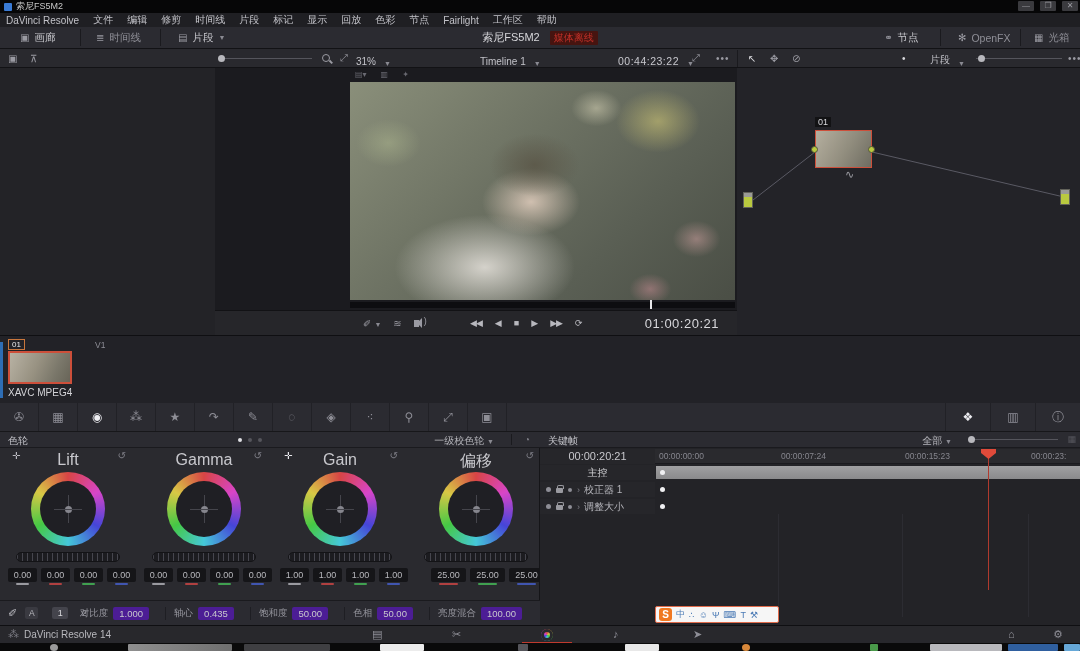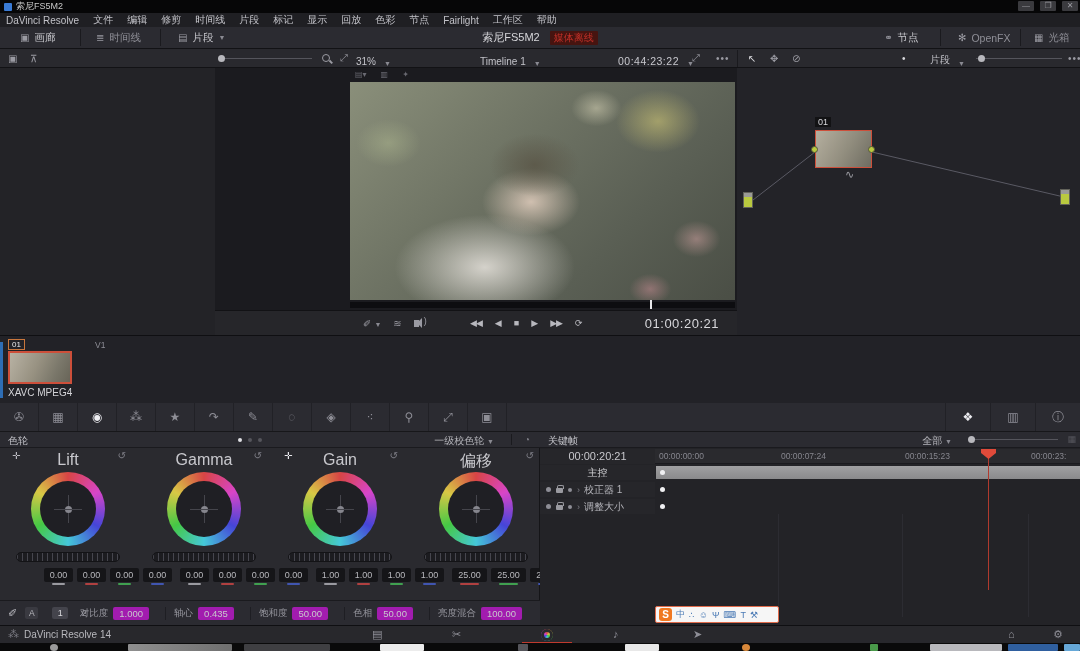--- a/index.html
+++ b/index.html
@@ -131,41 +131,41 @@
   .ring { position:absolute; left:31px; top:24px; width:74px; height:74px; border-radius:50%;
           background:conic-gradient(#d84545,#d845c8 60deg,#4545d8 120deg,#45c8d8 180deg,#45c845 240deg,#d8c845 300deg,#d84545);
           display:flex; align-items:center; justify-content:center; }
   .ring-inner { width:56px; height:56px; border-radius:50%; background:#1f1f24; position:relative; }
   .ring-inner::before { content:""; position:absolute; left:50%; top:14px; bottom:14px; width:1px; background:#45454c; }
   .ring-inner::after  { content:""; position:absolute; top:50%; left:14px; right:14px; height:1px; background:#45454c; }
   .cdot { position:absolute; left:50%; top:50%; width:7px; height:7px; margin:-3.5px 0 0 -3.5px;
           border-radius:50%; background:#86868e; }
   .mwheel { position:absolute; left:16px; top:104px; width:104px; height:10px; border-radius:5px;
             background:repeating-linear-gradient(90deg,#46464e 0 1px,#1c1c20 1px 5px); border:1px solid #131316; }
-  .vrow { position:absolute; left:0; top:120px; width:136px; display:flex; gap:4px; justify-content:flex-start;margin-left:44px; }
+  .vrow { position:absolute; left:0; top:120px; width:136px; display:flex; gap:4px; justify-content:flex-end; }
   .vbox { width:29px; height:14px; background:#151518; border-radius:2px; color:#b8b8bd;
           font-size:9px; text-align:center; line-height:14px; position:relative; }
   .vbox.wide { width:35px; }
   .vbox::after { content:""; position:absolute; left:8px; right:8px; bottom:-3px; height:2px; border-radius:1px; }
   .ch-m::after { background:#9a9aa0; } .ch-r::after { background:#b04040; }
   .ch-g::after { background:#40a050; } .ch-b::after { background:#4055b0; }
 
   .wp-bottom { position:absolute; left:0; top:168px; width:540px; height:25px; background:#2b2b31;
                border-top:1px solid #1a1a1e; display:flex; align-items:center; }
   .wpb-ic { color:#b8b8be; font-size:11px; margin-left:8px; }
   .abox { margin-left:8px; width:13px; height:12px; background:#3a3a41; border-radius:2px; color:#b8b8be;
           font-size:8.5px; text-align:center; line-height:12px; }
   .ptab { margin-left:8px; width:16px; height:12px; font-size:9px; text-align:center; line-height:12px;
           color:#9a9aa0; border-radius:2px; }
   .ptab.on { background:#44444c; color:#d8d8dc; margin-left:14px; }
   .params { position:absolute; right:10px; display:flex; gap:8px; align-items:center; }
   .param { display:flex; gap:5px; align-items:center; padding:0 8px; border-left:1px solid #1e1e23; }
   .param:first-child { border-left:none; }
   .param .plbl { font-size:9.5px; color:#96969e; }
-  .param .pval { background:#a21caf; border-radius:2px; padding:1px 6px; font-size:9.5px; color:#c8c8cd; }
+  .param .pval { background:#4c1d95; border-radius:2px; padding:1px 6px; font-size:9.5px; color:#c8c8cd; }
 
   
   .kfpanel { position:absolute; left:540px; top:0; width:540px; height:193px; background:#232327; }
   .kf-header { position:absolute; left:0; top:0; width:540px; height:16px; background:#2b2b31;
                border-bottom:1px solid #1a1a1e; }
   .kf-title { position:absolute; left:8px; top:2px; font-size:10px; color:#c2c2c8; }
   .kf-filter { position:absolute; right:128px; top:2px; font-size:10px; color:#b4b4ba; }
   .kf-zoom { position:absolute; right:22px; top:7px; width:90px; }
   .kf-grid-ic { position:absolute; right:4px; top:2px; color:#55555c; font-size:9px; }
   .kf-tc { position:absolute; left:0; top:17px; width:115px; height:15px; text-align:center;

